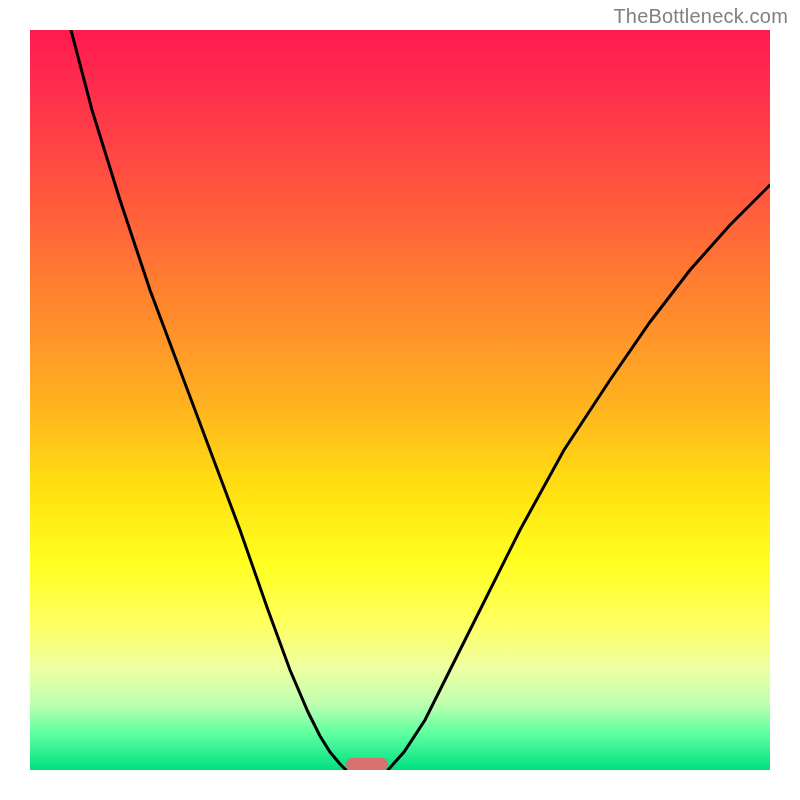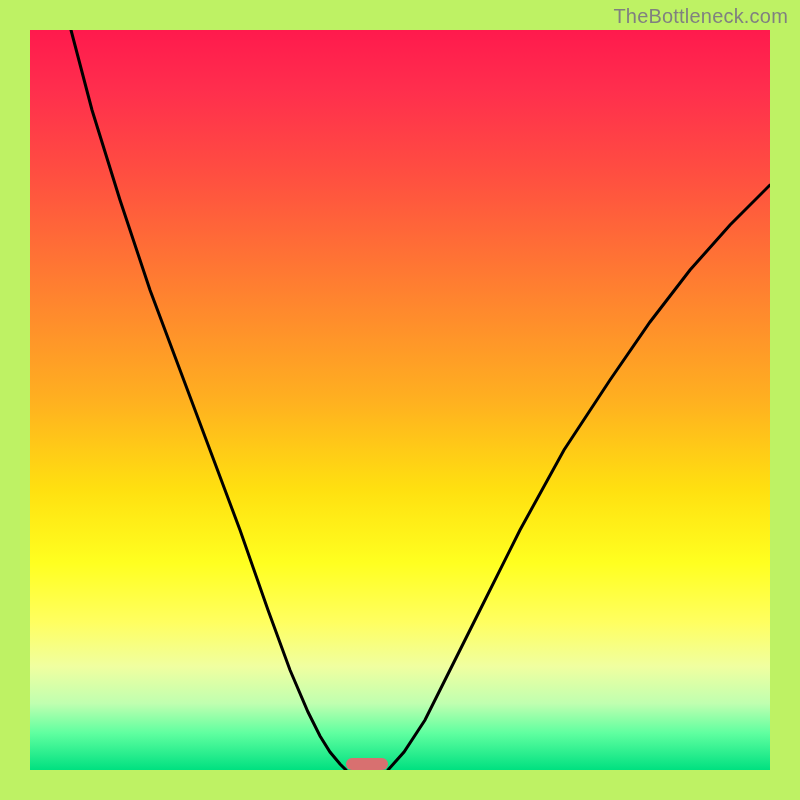--- a/index.html
+++ b/index.html
@@ -10,21 +10,21 @@
     background: #000;
     font-family: Arial, sans-serif;
     position: relative;
   }
   .frame {
     position: absolute;
     top: 0;
     left: 0;
     width: 800px;
     height: 800px;
-    background: #bef264;
+    background: #ffffff;
   }
   .plot-area {
     position: absolute;
     top: 30px;
     left: 30px;
     width: 740px;
     height: 740px;
     overflow: hidden;
   }
   .gradient-bg {

